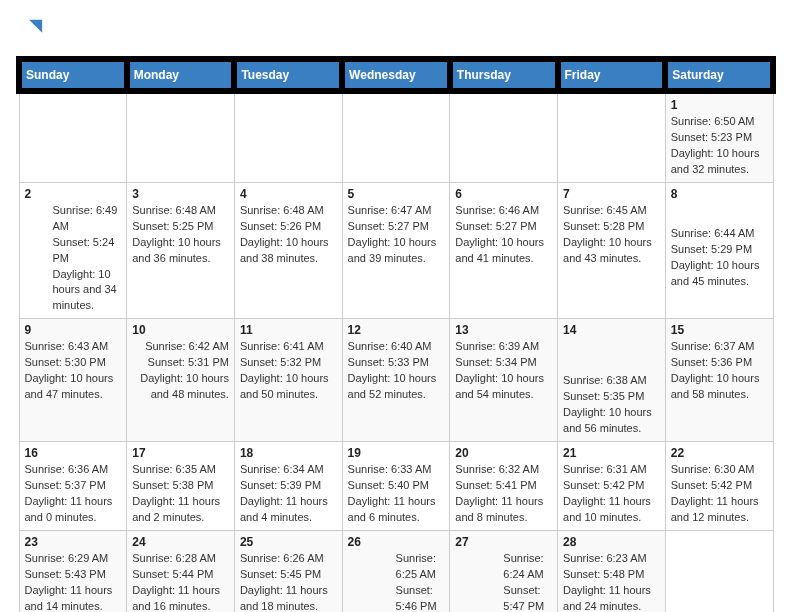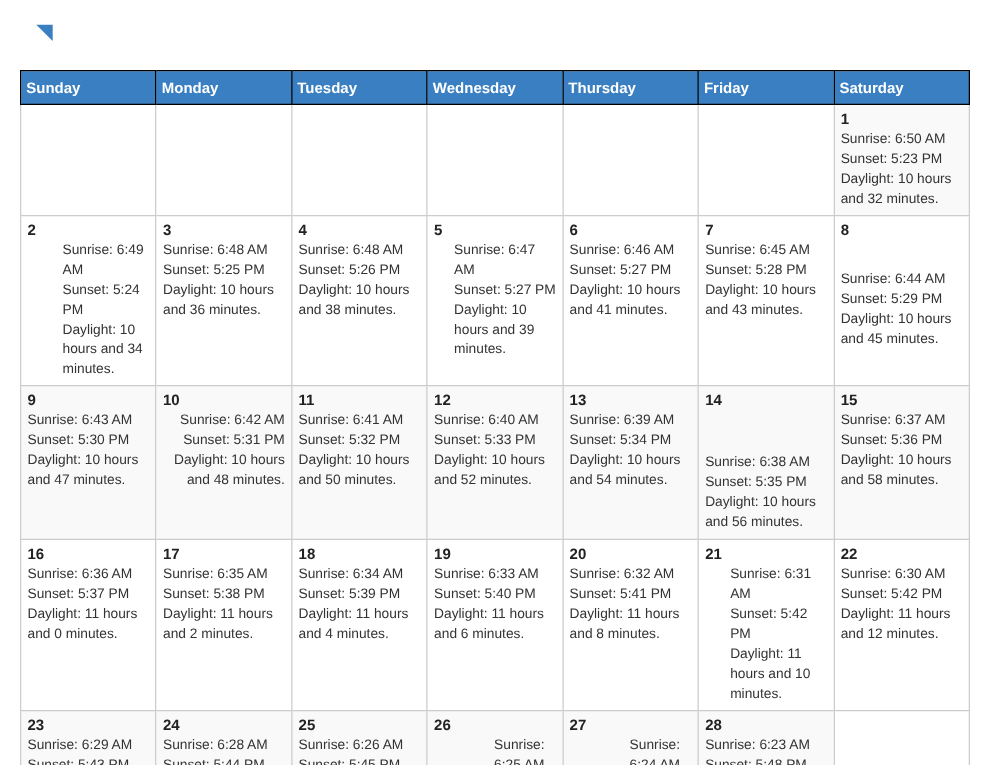--- a/index.html
+++ b/index.html
@@ -57,21 +57,21 @@
       border-collapse: collapse;
       table-layout: fixed;
     }
     thead th {
       background: #3a7fc1;
       color: #fff;
       font-size: 12px;
       font-weight: bold;
       padding: 6px 4px;
       text-align: left;
-      border: 1px solid #000000;
+      border: 6px solid #000000;
     }
     tbody td {
       border: 1px solid #ccc;
       vertical-align: top;
       padding: 4px 5px;
       height: 88px;
       font-size: 10px;
       color: #333;
       background: #fff;
     }
@@ -154,21 +154,21 @@
 Daylight: 10 hours and 36 minutes.</div>
         </td>
         <td>
           <span class="day-number">4</span>
           <div class="day-info" style="white-space: pre-line;">Sunrise: 6:48 AM
 Sunset: 5:26 PM
 Daylight: 10 hours and 38 minutes.</div>
         </td>
         <td>
           <span class="day-number">5</span>
-          <div class="day-info" style="white-space: pre-line; margin-left: 16px;">Sunrise: 6:47 AM
+          <div class="day-info" style="white-space: pre-line;">Sunrise: 6:47 AM
 Sunset: 5:27 PM
 Daylight: 10 hours and 39 minutes.</div>
         </td>
         <td>
           <span class="day-number">6</span>
           <div class="day-info" style="white-space: pre-line;">Sunrise: 6:46 AM
 Sunset: 5:27 PM
 Daylight: 10 hours and 41 minutes.</div>
         </td>
         <td>
@@ -254,21 +254,21 @@
 Daylight: 11 hours and 6 minutes.</div>
         </td>
         <td>
           <span class="day-number">20</span>
           <div class="day-info" style="white-space: pre-line;">Sunrise: 6:32 AM
 Sunset: 5:41 PM
 Daylight: 11 hours and 8 minutes.</div>
         </td>
         <td>
           <span class="day-number">21</span>
-          <div class="day-info" style="white-space: pre-line; margin-left: 20px;">Sunrise: 6:31 AM
+          <div class="day-info" style="white-space: pre-line;">Sunrise: 6:31 AM
 Sunset: 5:42 PM
 Daylight: 11 hours and 10 minutes.</div>
         </td>
         <td>
           <span class="day-number">22</span>
           <div class="day-info" style="white-space: pre-line;">Sunrise: 6:30 AM
 Sunset: 5:42 PM
 Daylight: 11 hours and 12 minutes.</div>
         </td>
       </tr>

